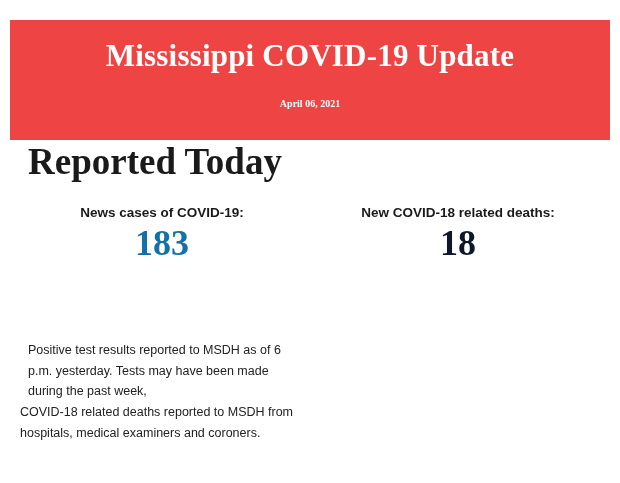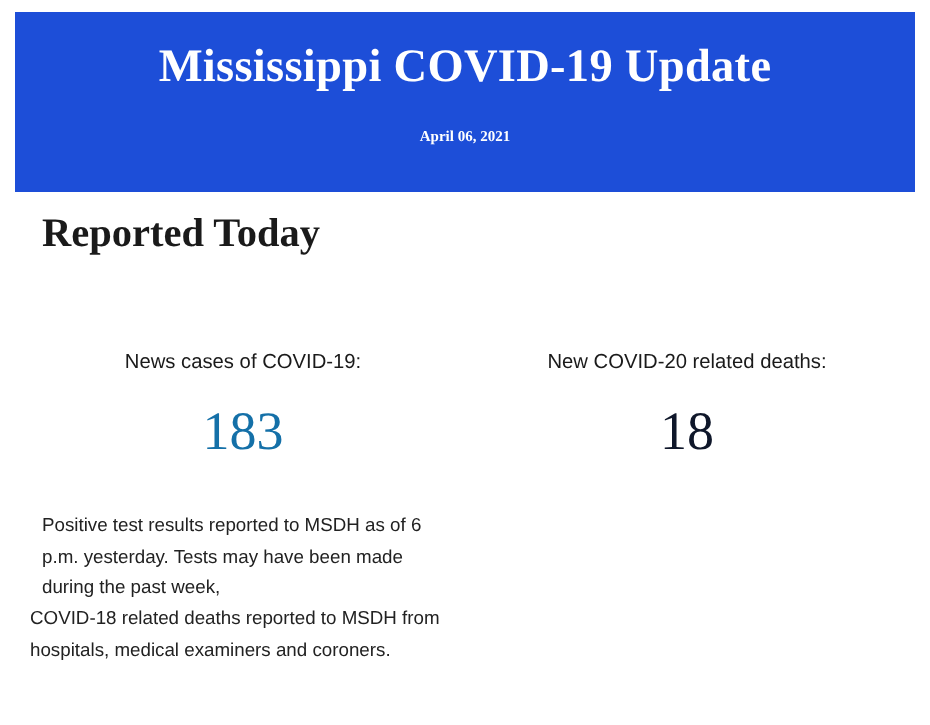--- a/index.html
+++ b/index.html
@@ -15,24 +15,24 @@
   }
   .page {
     position: relative;
     width: 620px;
     height: 483px;
     background: #ffffff;
   }
   .header-band {
     position: absolute;
     left: 10px;
-    top: 8px;
+    top: 20px;
     width: 600px;
     height: 120px;
-    background: #1d4ed8;
+    background: #ef4444;
   }
   .header-title {
     position: absolute;
     left: 0;
     top: 18px;
     width: 100%;
     text-align: center;
     color: #ffffff;
     font-family: "Liberation Serif", serif;
     font-weight: bold;
@@ -50,47 +50,46 @@
     font-weight: bold;
     font-size: 10px;
   }
   .section-heading {
     position: absolute;
     left: 28px;
     top: 140px;
     color: #1a1a1a;
     font-family: "Liberation Serif", serif;
     font-weight: bold;
-    font-size: 27px;
+    font-size: 37px;
   }
   .stats {
     position: absolute;
     left: 14px;
     top: 205px;
     width: 592px;
     display: flex;
     flex-direction: row;
   }
   .stat-col {
     width: 50%;
     box-sizing: border-box;
     padding: 0 14px;
     text-align: center;
   }
   .stat-label {
     font-size: 13.5px;
-    font-weight: normal;
+    font-weight: bold;
     color: #1a1a1a;
     line-height: 1.2;
-    margin-top: 28px;
   }
   .stat-value {
-    margin-top: 20px;
+    margin-top: 4px;
     font-family: "Liberation Serif", serif;
-    font-weight: normal;
+    font-weight: bold;
     font-size: 36px;
     line-height: 1;
   }
   .stat-value.cases { color: #1470a8; }
   .stat-value.deaths { color: #0f172a; }
   .notes {
     position: absolute;
     left: 14px;
     top: 340px;
     width: 592px;
@@ -119,21 +118,21 @@
   </div>
 
   <div class="section-heading">Reported Today</div>
 
   <div class="stats">
     <div class="stat-col">
       <div class="stat-label">News cases of COVID-19:</div>
       <div class="stat-value cases">183</div>
     </div>
     <div class="stat-col">
-      <div class="stat-label">New COVID-20 related deaths:</div>
+      <div class="stat-label">New COVID-18 related deaths:</div>
       <div class="stat-value deaths">18</div>
     </div>
   </div>
 
   <div class="notes">
     <div class="note-col left">Positive test results reported to MSDH as of 6 p.m. yesterday. Tests may have been made during the past week,</div>
     <div class="note-col right">COVID-18 related deaths reported to MSDH from hospitals, medical examiners and coroners.</div>
   </div>
 
 </div>

